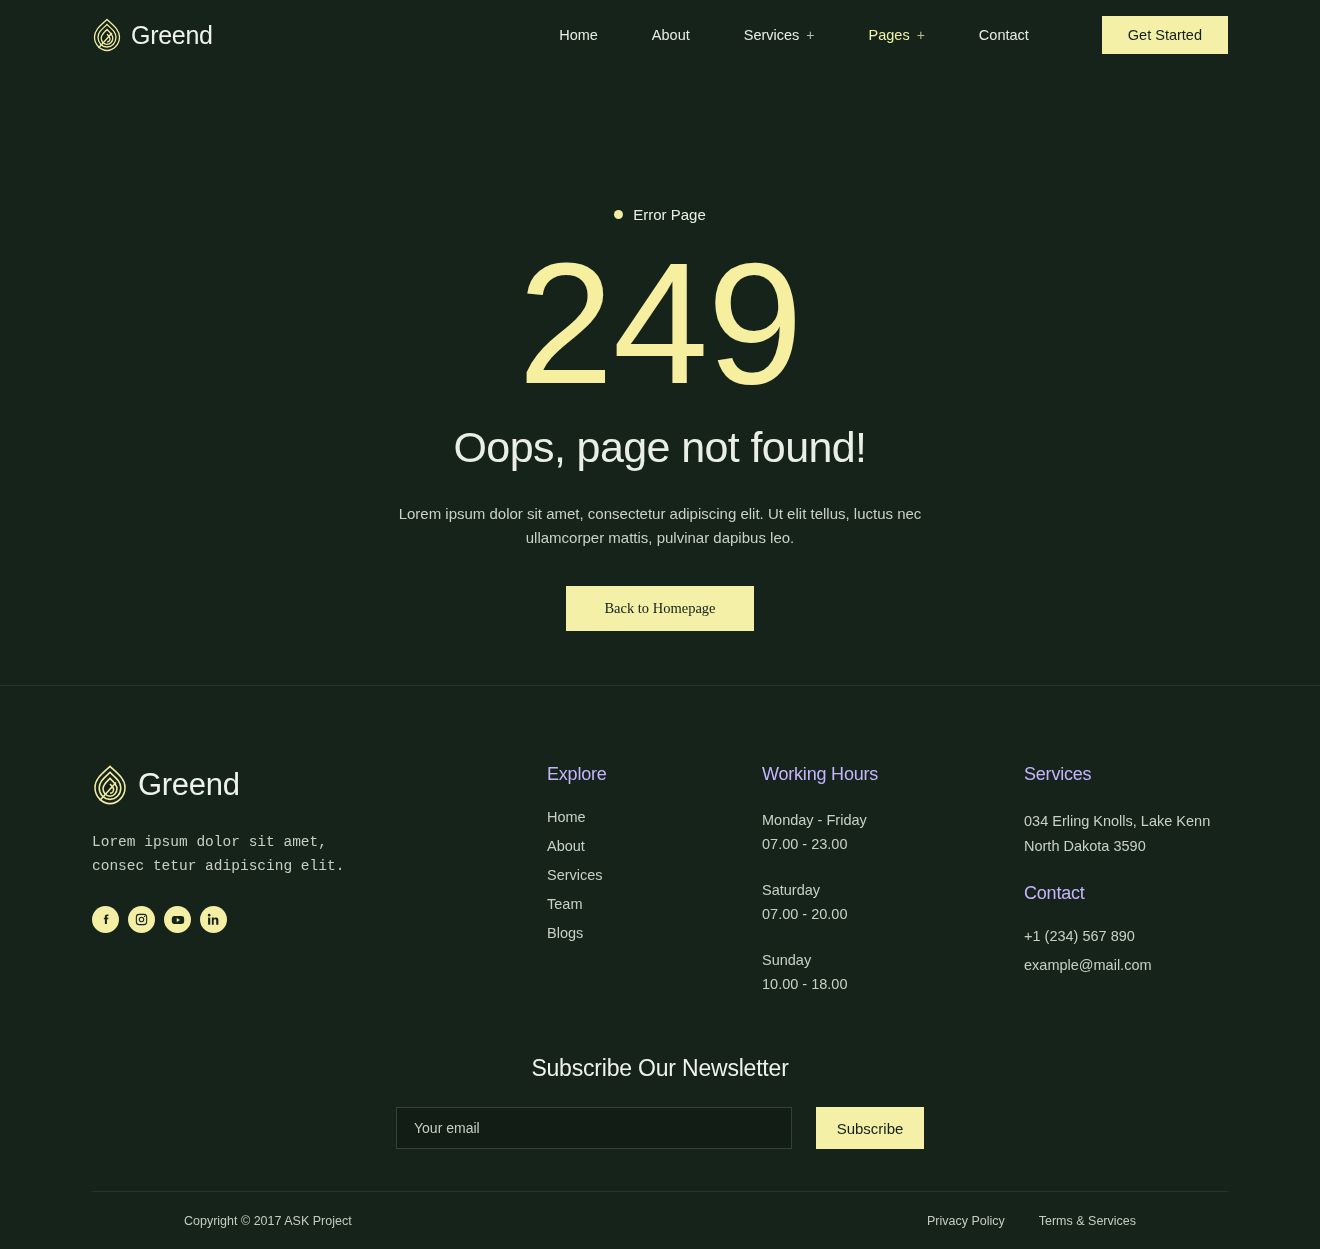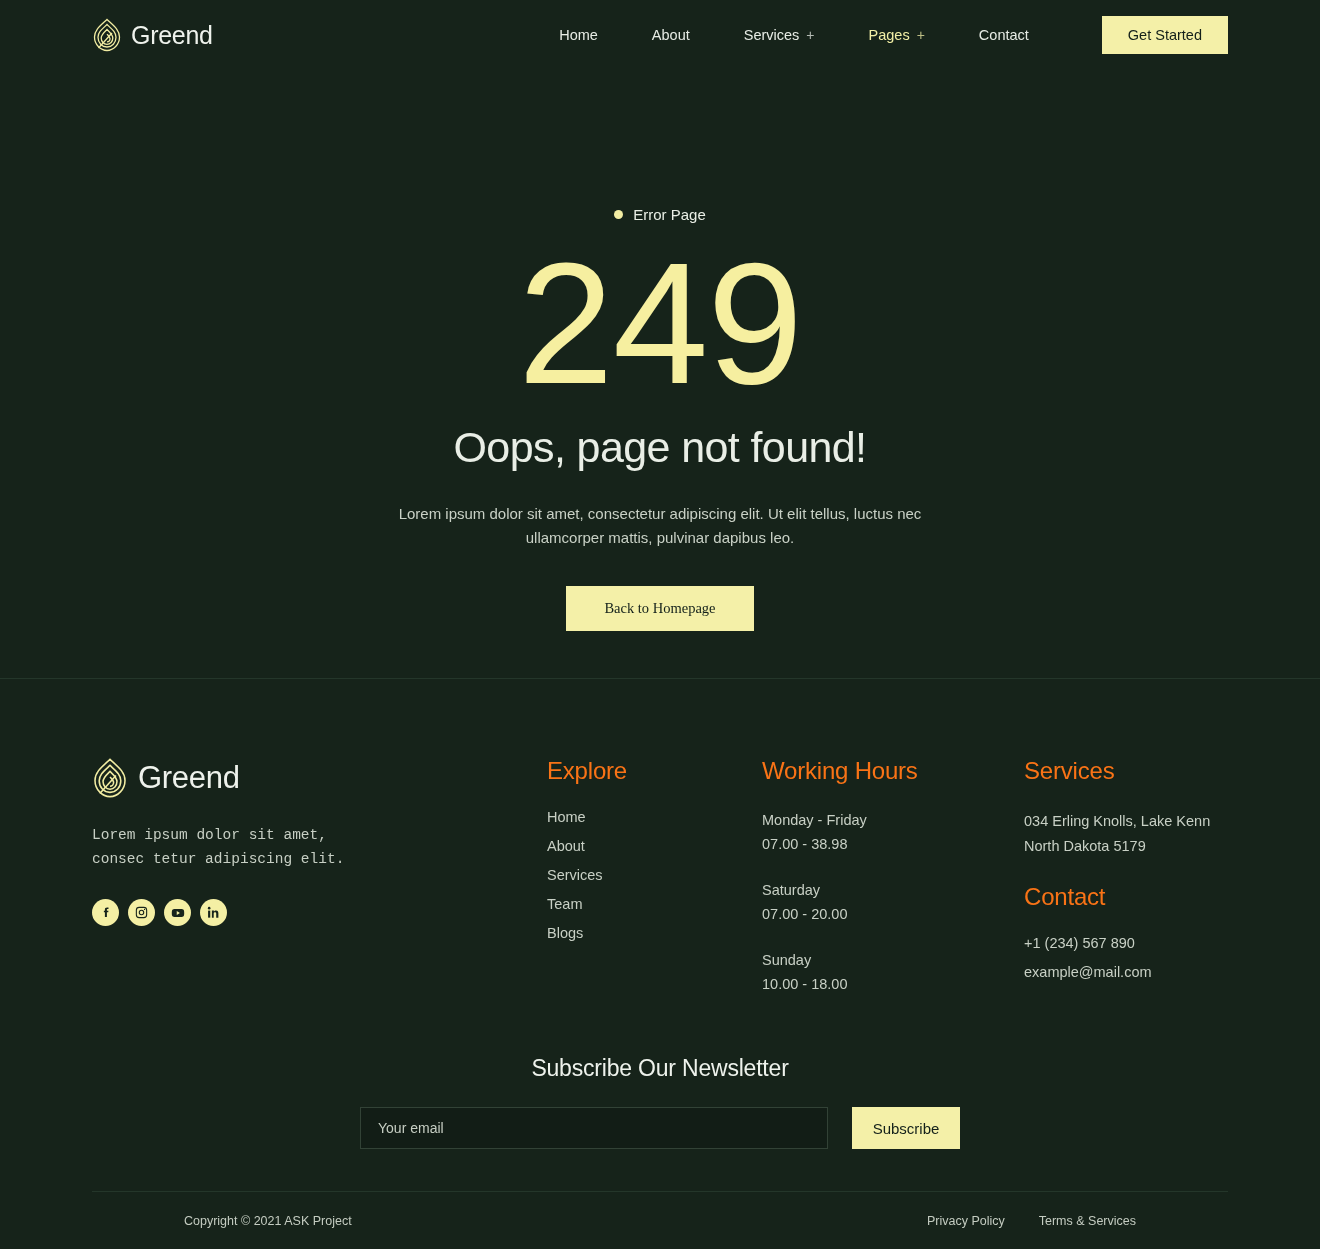--- a/index.html
+++ b/index.html
@@ -164,22 +164,22 @@
     border-radius: 50%;
     background: #f4efa4;
     display: flex;
     align-items: center;
     justify-content: center;
     cursor: pointer;
   }
   .social svg { display: block; }
 
   .fcol-title {
-    font-size: 24px;
-    color: #f97316;
+    font-size: 18px;
+    color: #c4b5fd;
     font-weight: 500;
     letter-spacing: -0.2px;
   }
   .flink-list { margin-top: 24px; display: flex; flex-direction: column; gap: 13px; }
   .flink {
     font-size: 14.5px;
     color: #c8d0c5;
     cursor: pointer;
     width: fit-content;
   }
@@ -206,21 +206,21 @@
     color: #eef2ec;
     font-weight: 500;
     letter-spacing: -0.2px;
   }
   .newsletter-form {
     margin-top: 25px;
     display: flex;
     align-items: stretch;
   }
   .newsletter-input {
-    width: 468px;
+    width: 396px;
     height: 42px;
     background: #121d16;
     border: 1px solid #324236;
     color: #e3e9e1;
     font-size: 14px;
     font-family: inherit;
     padding: 0 17px;
     outline: none;
   }
   .newsletter-input::placeholder { color: #c6cec3; }
@@ -366,56 +366,56 @@
           <a class="flink">Team</a>
           <a class="flink">Blogs</a>
         </div>
       </div>
 
       <div class="fcol-hours">
         <div class="fcol-title">Working Hours</div>
         <div class="hours-list">
           <div>
             <div class="hours-day">Monday - Friday</div>
-            <div class="hours-time">07.00 - 38.98</div>
+            <div class="hours-time">07.00 - 23.00</div>
           </div>
           <div>
             <div class="hours-day">Saturday</div>
             <div class="hours-time">07.00 - 20.00</div>
           </div>
           <div>
             <div class="hours-day">Sunday</div>
             <div class="hours-time">10.00 - 18.00</div>
           </div>
         </div>
       </div>
 
       <div class="fcol-address">
         <div class="fcol-title">Services</div>
         <div class="addr-lines">
           <div class="addr-line">034 Erling Knolls, Lake Kenn</div>
-          <div class="addr-line">North Dakota 5179</div>
+          <div class="addr-line">North Dakota 3590</div>
         </div>
         <div class="fcol-title contact-title">Contact</div>
         <div class="contact-lines">
           <a class="contact-line">+1 (234) 567 890</a>
           <a class="contact-line">example@mail.com</a>
         </div>
       </div>
     </div>
 
     <div class="newsletter">
       <div class="newsletter-title">Subscribe Our Newsletter</div>
       <form class="newsletter-form">
         <input class="newsletter-input" type="text" placeholder="Your email" style="">
         <button class="newsletter-btn">Subscribe</button>
       </form>
     </div>
 
     <div class="bottombar">
-      <div class="copyright">Copyright © 2021 ASK Project</div>
+      <div class="copyright">Copyright © 2017 ASK Project</div>
       <div class="legal-links">
         <a class="legal-link">Privacy Policy</a>
         <a class="legal-link">Terms &amp; Services</a>
       </div>
     </div>
   </footer>
 </div>
 
 </body></html>

